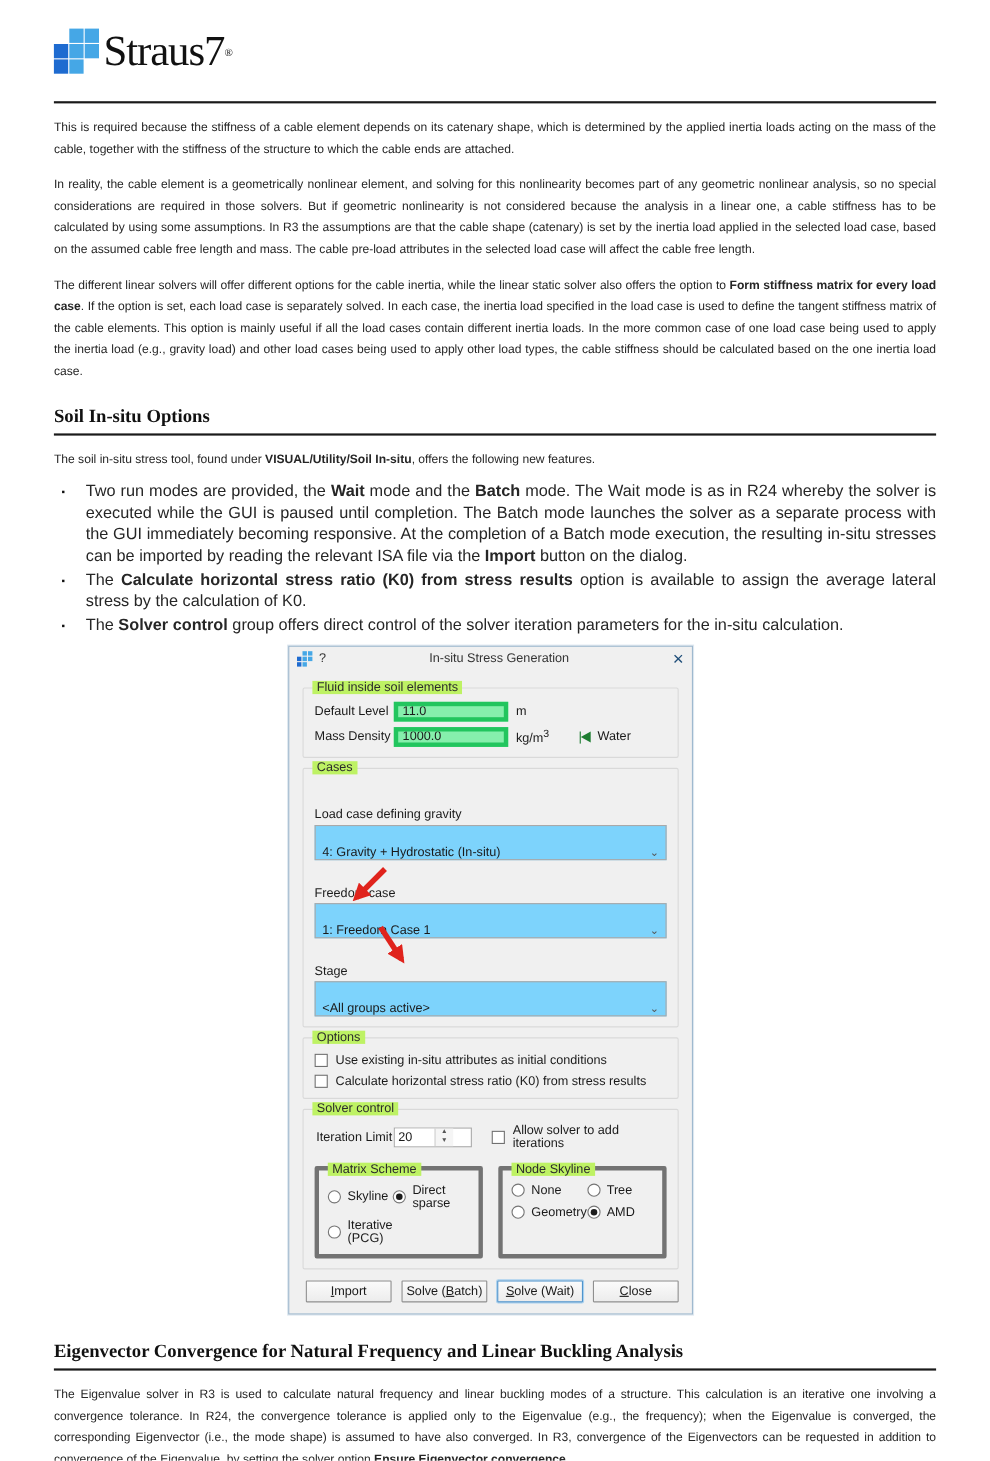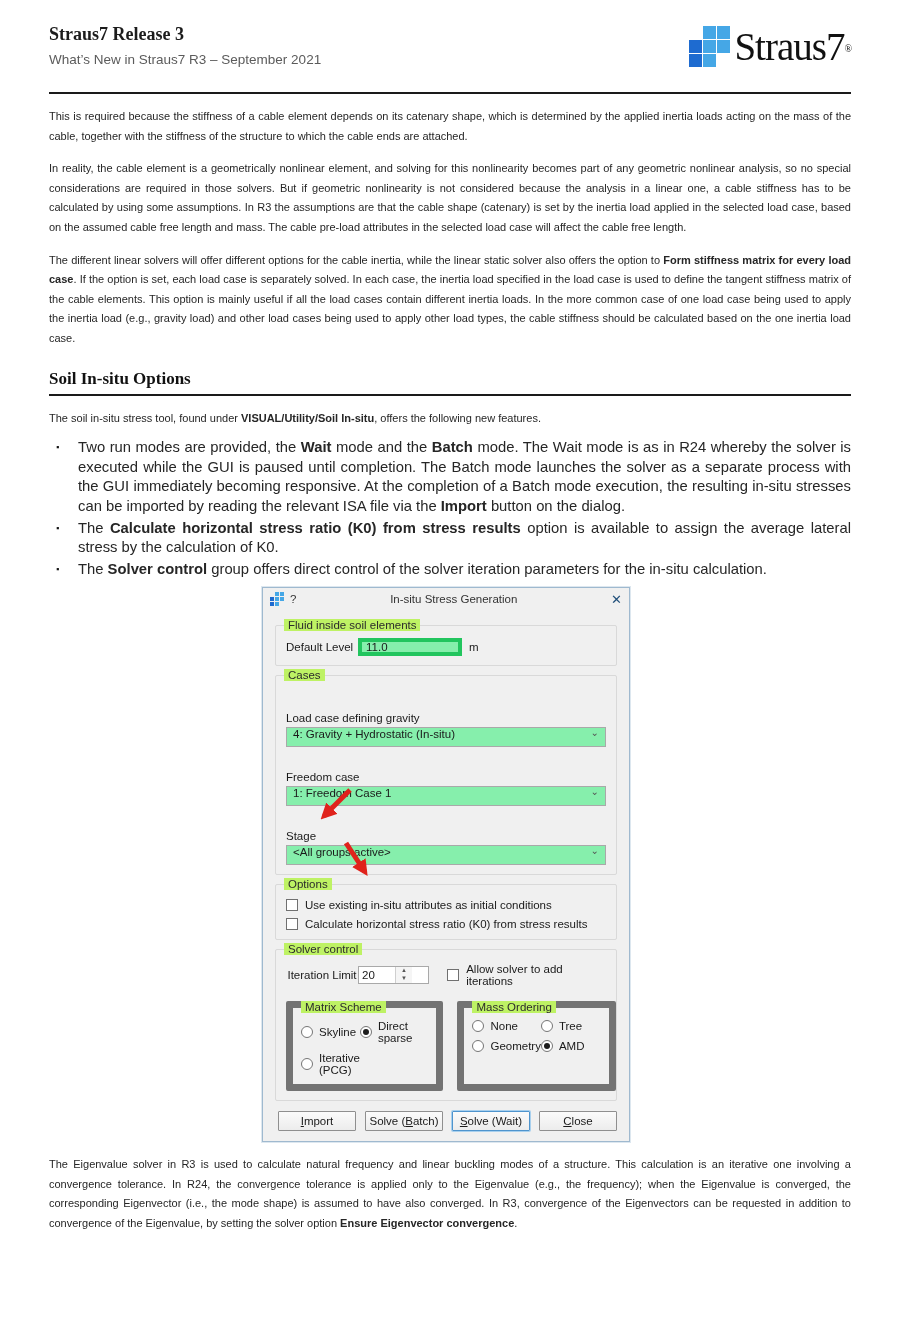--- a/index.html
+++ b/index.html
@@ -52,21 +52,21 @@
   .unit { margin-left:7px; }
   .water-marker { margin-left:28px; display:inline-flex; align-items:center; }
   .water-stem { width:1px; height:11px; background:#1e7d32; }
   .water-tri { width:0; height:0; border-top:5px solid transparent; border-bottom:5px solid transparent;
     border-right:9px solid #1e7d32; }
   .water-label { margin-left:6px; }
 
   .stack { margin-top:24px; }
   .stack:first-child { margin-top:0; }
   .stack-label { display:block; margin-bottom:3px; }
-  .dropdown { height:20px; background:#86efac; border:1px solid #a9a9a9; display:flex; align-items:flex-start;
+  .dropdown { height:32px; background:#7dd3fc; border:1px solid #a9a9a9; display:flex; align-items:flex-end;
     padding:0 6px; cursor:default; }
   .dd-value { flex:1; white-space:nowrap; overflow:hidden; }
   .dd-chev { color:#555; font-size:10px; line-height:10px; }
 
   .chkrow { display:flex; align-items:center; margin-top:7px; }
   .chkrow:first-of-type { margin-top:2px; }
   .checkbox { width:12px; height:12px; border:1px solid #707070; background:#fff; flex:none; margin-right:7px; }
   .radio { width:12px; height:12px; border:1px solid #757575; border-radius:50%; background:#fff; flex:none;
     margin-right:6px; position:relative; }
   .radio.checked::after { content:""; position:absolute; left:2px; top:2px; width:6px; height:6px;
@@ -75,43 +75,39 @@
   .itrow { display:flex; align-items:center; margin-top:1px; }
   .it-label { width:72px; flex:none;text-align:center; }
   .spin { display:flex; height:18px; border:1px solid #a9a9a9; background:#fff; width:74px; }
   .spin input { border:none; outline:none; width:36px; font-size:11.5px; font-family:"Liberation Sans", sans-serif;
     padding:0 3px; color:#1a1a1a; }
   .spinbtns { width:17px; border-left:1px solid #cfcfcf; display:flex; flex-direction:column; background:#f5f5f5; }
   .spinbtns span { flex:1; font-size:6px; line-height:7px; text-align:center; color:#555; cursor:default; }
   .itrow .chk-inline { display:flex; align-items:center; margin-left:18px; }
 
   .subgroups { display:flex; gap:14px; margin-top:14px; }
-  .subgroup { position:relative; border:7px solid #737373; border-radius:2px; padding:12px 24px 8px 8px; flex:1; }
+  .subgroup { position:relative; border:4px solid #737373; border-radius:2px; padding:12px 24px 8px 8px; flex:1; }
   .radio-grid { display:grid; grid-template-columns:1fr 1.2fr; row-gap:8px; }
   .radiorow { display:flex; align-items:center; }
 
   .btnrow { display:flex; justify-content:flex-end; gap:9px; margin-top:10px; }
   .btn { min-width:78px; height:20px; background:linear-gradient(#fbfbfb,#ececec); border:1px solid #8f8f8f;
     font-size:11.5px; font-family:"Liberation Sans", sans-serif; color:#1a1a1a; display:flex;
     align-items:center; justify-content:center; cursor:default; border-radius:1px; }
   .btn.focused { border:1px solid #4f94cd; box-shadow:0 0 0 1px #a8d0ee; }
   .key { text-decoration:underline; }
 
   .arrows { position:absolute; left:0; top:0; pointer-events:none; }
 </style>
 </head>
 <body>
 
 <div class="page">
 
   <div class="hdr">
-    <div>
-      <div class="doc-title">Straus7 Release 3</div>
-      <div class="doc-subtitle">What’s New in Straus7 R3 – September 2021</div>
-    </div>
     <div class="logo">
       <div class="logo-grid">
         <i class="cell-none"></i>
           <i class="cell-light"></i>
           <i class="cell-light"></i>
         <i class="cell-dark"></i>
           <i class="cell-light"></i>
           <i class="cell-light"></i>
         <i class="cell-dark"></i>
           <i class="cell-light"></i>
@@ -163,20 +159,30 @@
       </div>
       <div class="dlg-body">
 
         <div class="group" style="margin-top:7px;">
           <span class="group-label">Fluid inside soil elements</span>
           <div class="frow">
             <span class="flabel">Default Level</span>
             <input class="txt" value="11.0" style="">
             <span class="unit">m</span>
           </div>
+          <div class="frow">
+            <span class="flabel">Mass Density</span>
+            <input class="txt" value="1000.0" style="">
+            <span class="unit"><span>kg/m</span><sup>3</sup></span>
+            <span class="water-marker">
+                <span class="water-stem"></span>
+                <span class="water-tri"></span>
+              </span>
+            <span class="water-label">Water</span>
+          </div>
         </div>
 
         <div class="group">
           <span class="group-label">Cases</span>
           <div class="stack">
             <span class="stack-label">Load case defining gravity</span>
             <div class="dropdown">
               <span class="dd-value">4: Gravity + Hydrostatic (In-situ)</span>
               <span class="dd-chev">⌄</span>
             </div>
@@ -238,21 +244,21 @@
                   <span>Direct sparse</span>
                 </div>
                 <div class="radiorow">
                   <span class="radio"></span>
                   <span>Iterative (PCG)</span>
                 </div>
                 <div></div>
               </div>
             </div>
             <div class="subgroup">
-              <span class="group-label">Mass Ordering</span>
+              <span class="group-label">Node Skyline</span>
               <div class="radio-grid">
                 <div class="radiorow">
                   <span class="radio"></span>
                   <span>None</span>
                 </div>
                 <div class="radiorow">
                   <span class="radio"></span>
                   <span>Tree</span>
                 </div>
                 <div class="radiorow">
@@ -298,15 +304,16 @@
       <defs>
         <marker id="ah" viewBox="0 0 10 10" refX="7" refY="5" markerWidth="3.2" markerHeight="3.2" orient="auto-start-reverse">
           <path d="M0,0 L10,5 L0,10 z" fill="#e0231c"></path>
         </marker>
       </defs>
       <line x1="88" y1="203" x2="62" y2="229" stroke="#e0231c" stroke-width="5" marker-end="url(#ah)"></line>
       <line x1="84" y1="256" x2="103" y2="285" stroke="#e0231c" stroke-width="5" marker-end="url(#ah)"></line>
     </svg>
   </div>
 
+  <h2 class="section-heading" style="margin-top:24px;">Eigenvector Convergence for Natural Frequency and Linear Buckling Analysis</h2>
   <p class="para"><span>The Eigenvalue solver in R3 is used to calculate natural frequency and linear buckling modes of a structure.  This calculation is an iterative one involving a convergence tolerance.  In R24, the convergence tolerance is applied only to the Eigenvalue (e.g., the frequency); when the Eigenvalue is converged, the corresponding Eigenvector (i.e., the mode shape) is assumed to have also converged.  In R3, convergence of the Eigenvectors can be requested in addition to convergence of the Eigenvalue, by setting the solver option </span><span class="b">Ensure Eigenvector convergence</span><span>.</span></p>
 
 </div>
 
 </body></html>

